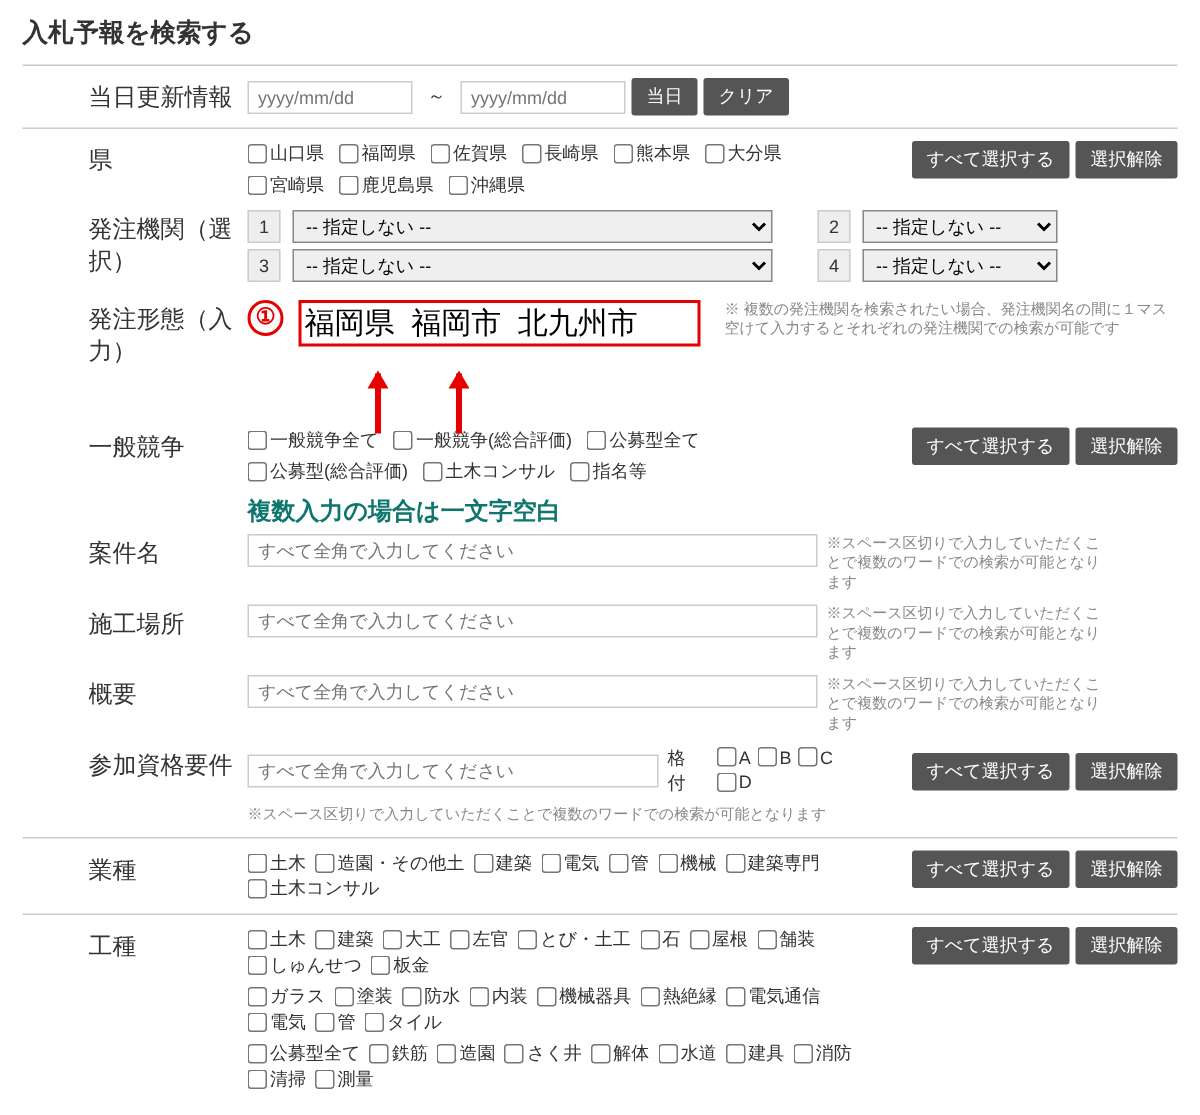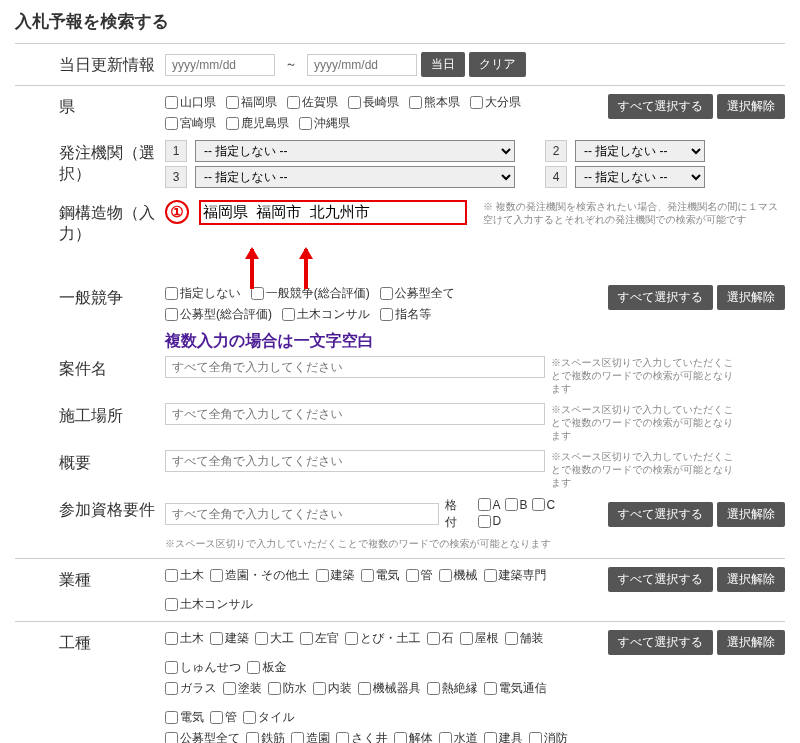--- a/index.html
+++ b/index.html
@@ -18,27 +18,27 @@
   .cb { display: inline-flex; align-items: center; gap: 2px; margin-right: 6px; }
   .cb input { margin: 0; }
   .numbox { display: inline-block; width: 22px; height: 22px; background: #eee; border: 1px solid #ccc; text-align: center; line-height: 20px; margin-right: 4px; }
   select.sel { border: 1px solid #888; padding: 2px 4px; font-size: 12px; }
   select.sel-wide { width: 320px; }
   select.sel-narrow { width: 130px; }
   .agency-pair { display: flex; align-items: center; gap: 4px; margin-bottom: 4px; }
   .agency-group { display: flex; flex-direction: column; }
   .agency-groups { display: flex; gap: 30px; }
   .redbox { border: 2px solid #e60000; padding: 2px; display: inline-flex; align-items: center; }
-  .redbox input { border: none; outline: none; font-size: 15px; width: 260px; }
+  .redbox input { border: none; outline: none; font-size: 20px; width: 260px; }
   .circled { display: inline-block; width: 24px; height: 24px; border: 2px solid #e60000; border-radius: 50%; color: #e60000; font-weight: bold; text-align: center; line-height: 20px; font-size: 15px; margin-right: 4px; }
-  .annot { color: #4c1d95; font-weight: bold; font-size: 16px; margin: 4px 0 4px 150px; }
+  .annot { color: #0f766e; font-weight: bold; font-size: 16px; margin: 4px 0 4px 150px; }
   .hint { font-size: 10px; color: #888; line-height: 1.3; max-width: 190px; }
   .hint-wide { font-size: 10px; color: #888; line-height: 1.3; margin-top: 2px; margin-left: 0; }
   .grade { display: inline-flex; align-items: center; gap: 2px; margin-left: 4px; }
-  .cb-line { display: flex; flex-wrap: wrap; align-items: flex-end; gap: 12px 0; width: 100%; }
+  .cb-line { display: flex; flex-wrap: wrap; align-items: flex-end; gap: 0 0; width: 100%; }
   .up-arrow { display:inline-block; position:relative; width:14px; height:40px; }
   .up-arrow .stem { position:absolute; left:5px; top:0; width:4px; height:40px; background:#e60000; }
   .up-arrow .head { position:absolute; left:0; top:-2px; width:0; height:0; border-left:7px solid transparent; border-right:7px solid transparent; border-bottom:12px solid #e60000; }
   .arrows-row { display:flex; gap:40px; margin-left:230px; margin-top:-4px; margin-bottom:-4px; }
 </style>
 </head>
 <body>
 
 <h1>入札予報を検索する</h1>
 <hr class="sep">
@@ -123,21 +123,21 @@
         <div class="agency-pair">
           <span class="numbox">4</span>
           <select class="sel sel-narrow"><option>-- 指定しない --</option></select>
         </div>
       </div>
     </div>
   </div>
 </div>
 
 <div class="row">
-  <div class="label">鋼構造物（入力）</div>
+  <div class="label">発注形態（入力）</div>
   <span class="circled">①</span>
   <span class="redbox">
     <input type="text" value="福岡県  福岡市  北九州市" style="">
   </span>
   <div class="hint" style="max-width:300px; margin-left:10px;">※ 複数の発注機関を検索されたい場合、発注機関名の間に１マス空けて入力するとそれぞれの発注機関での検索が可能です</div>
 </div>
 <div class="arrows-row">
   <span class="up-arrow">
       <span class="head"></span>
       <span class="stem"></span>
@@ -146,21 +146,21 @@
       <span class="head"></span>
       <span class="stem"></span>
     </span>
 </div>
 
 <div class="row">
   <div class="label">一般競争</div>
   <div class="content" id="form-list">
       <label class="cb">
         <input type="checkbox" style="">
-        <span>指定しない</span>
+        <span>一般競争全て</span>
       </label>
       <label class="cb">
         <input type="checkbox" style="">
         <span>一般競争(総合評価)</span>
       </label>
       <label class="cb">
         <input type="checkbox" style="">
         <span>公募型全て</span>
       </label>
       <label class="cb">

